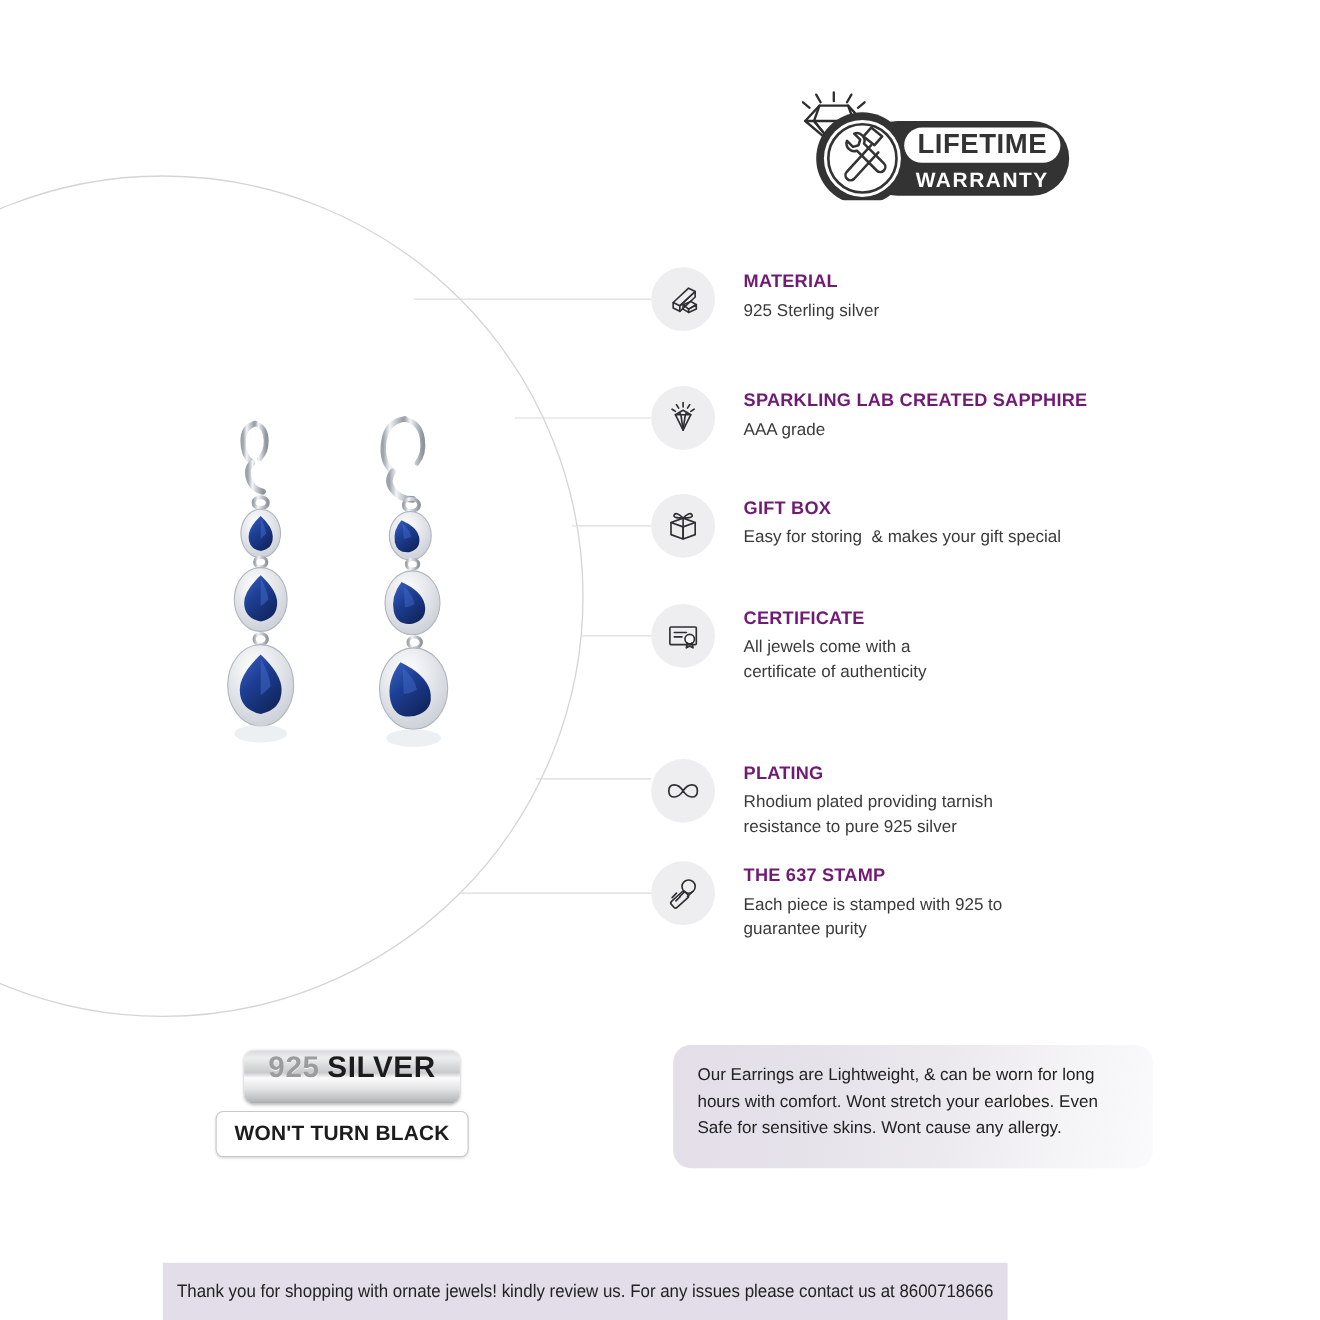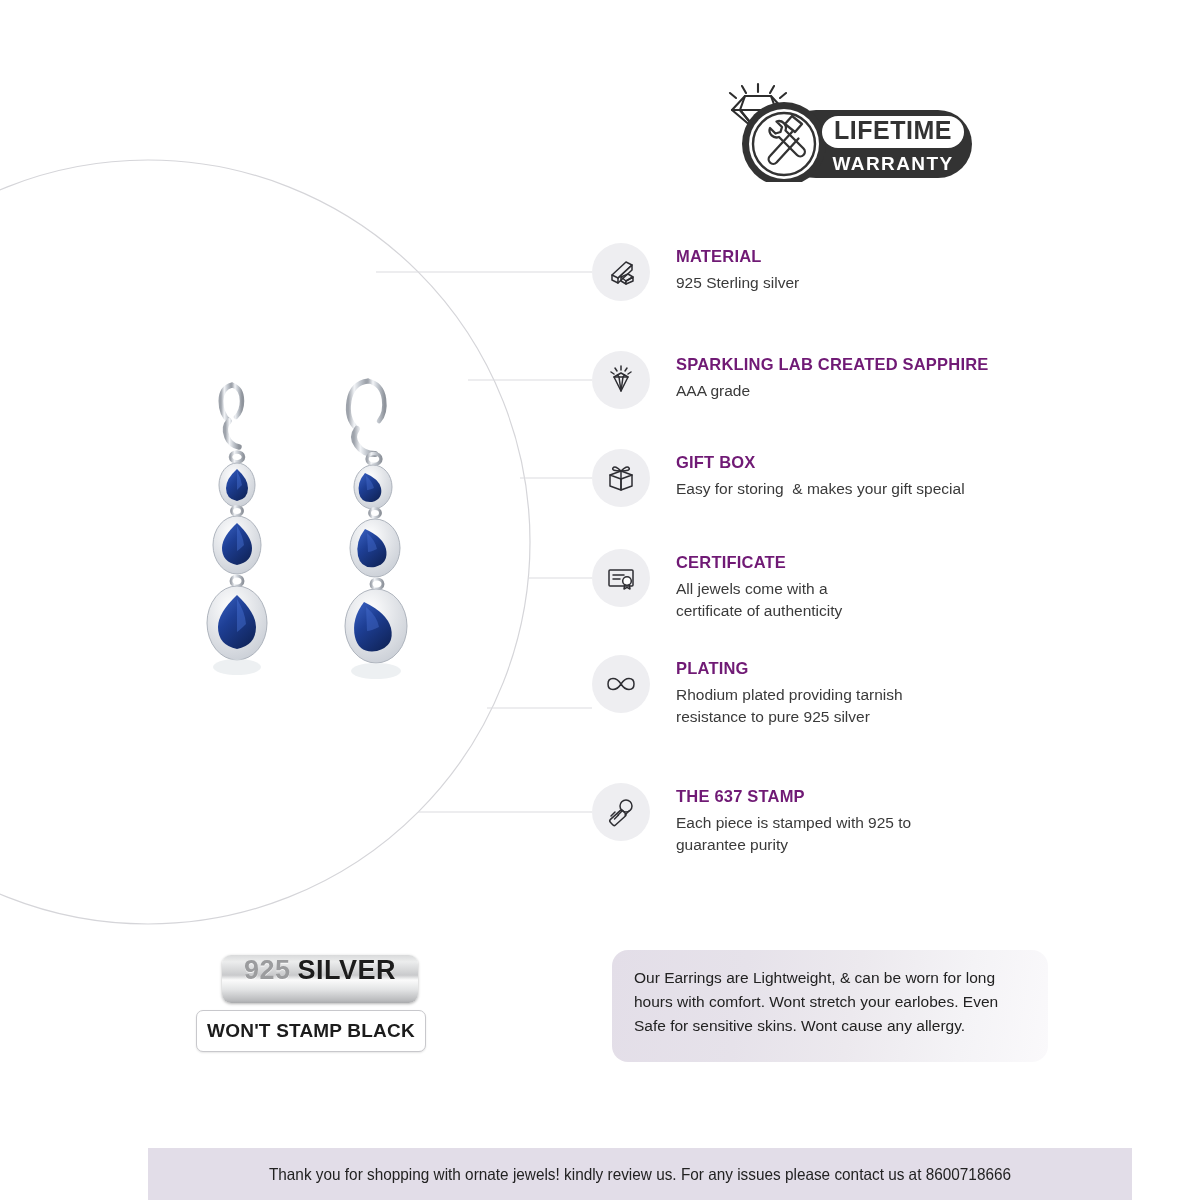--- a/index.html
+++ b/index.html
@@ -153,21 +153,21 @@
     font-size: 15.5px;
     color: #222222;
     line-height: 1.55;
   }
 
   
   #footer-bar {
     position: absolute;
     left: 148px;
     top: 1148px;
-    width: 984px;
+    width: 768px;
     height: 52px;
     background: #e2dde8;
     display: flex;
     align-items: center;
     justify-content: center;
   }
   #footer-text {
     font-family: "Liberation Sans Narrow", "Liberation Sans", sans-serif;
     font-size: 16.5px;
     color: #222222;
@@ -371,21 +371,21 @@
         <path d="M20.8 23.4 L20 28 L23 26.3 L26 28 L25.2 23.4"></path>
       </svg>
     </div>
     <div class="feature-text">
       <div class="feature-title">CERTIFICATE</div>
       <div class="feature-desc">All jewels come with a
 certificate of authenticity</div>
     </div>
   </div>
 
-  <div class="feature-row" style="top:420px;">
+  <div class="feature-row" style="top:455px;">
     <div class="feature-icon-circle">
       <svg width="34" height="34" viewBox="0 0 34 34" fill="none" stroke="#2e2e33" stroke-width="1.5" stroke-linejoin="round" stroke-linecap="round">
         <path d="M17 17 q-3.5 -5.5 -8 -5.5 q-5 0 -5 5.5 q0 5.5 5 5.5 q4.5 0 8 -5.5
                  q3.5 -5.5 8 -5.5 q5 0 5 5.5 q0 5.5 -5 5.5 q-4.5 0 -8 -5.5 z"></path>
       </svg>
     </div>
     <div class="feature-text">
       <div class="feature-title">PLATING</div>
       <div class="feature-desc">Rhodium plated providing tarnish
 resistance to pure 925 silver</div>
@@ -409,21 +409,21 @@
     </div>
   </div>
 
 </div>
 
 <div id="silver-badge-group">
   <div id="silver-plate">
     <span id="silver-num">925</span>
     <span id="silver-word">SILVER</span>
   </div>
-  <div id="wont-turn-black">WON'T STAMP BLACK</div>
+  <div id="wont-turn-black">WON'T TURN BLACK</div>
 </div>
 
 <div id="comfort-note">
   <div id="comfort-note-text">Our Earrings are Lightweight, &amp; can be worn for long hours with comfort. Wont stretch your earlobes. Even Safe for sensitive skins. Wont cause any allergy.</div>
 </div>
 
 <div id="footer-bar">
   <div id="footer-text">Thank you for shopping with ornate jewels! kindly review us. For any issues please contact us at 8600718666</div>
 </div>
 

